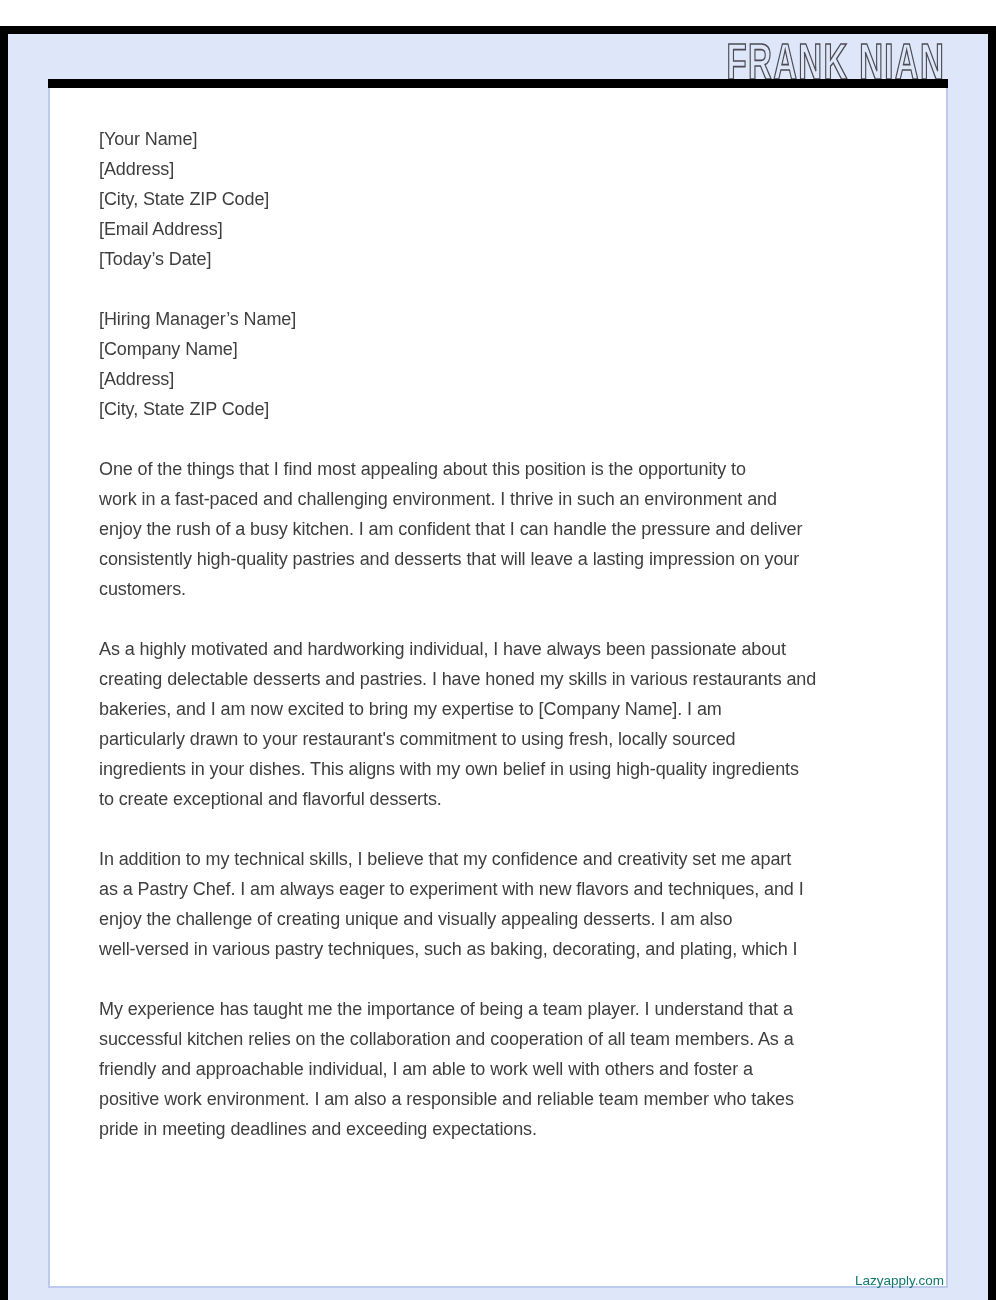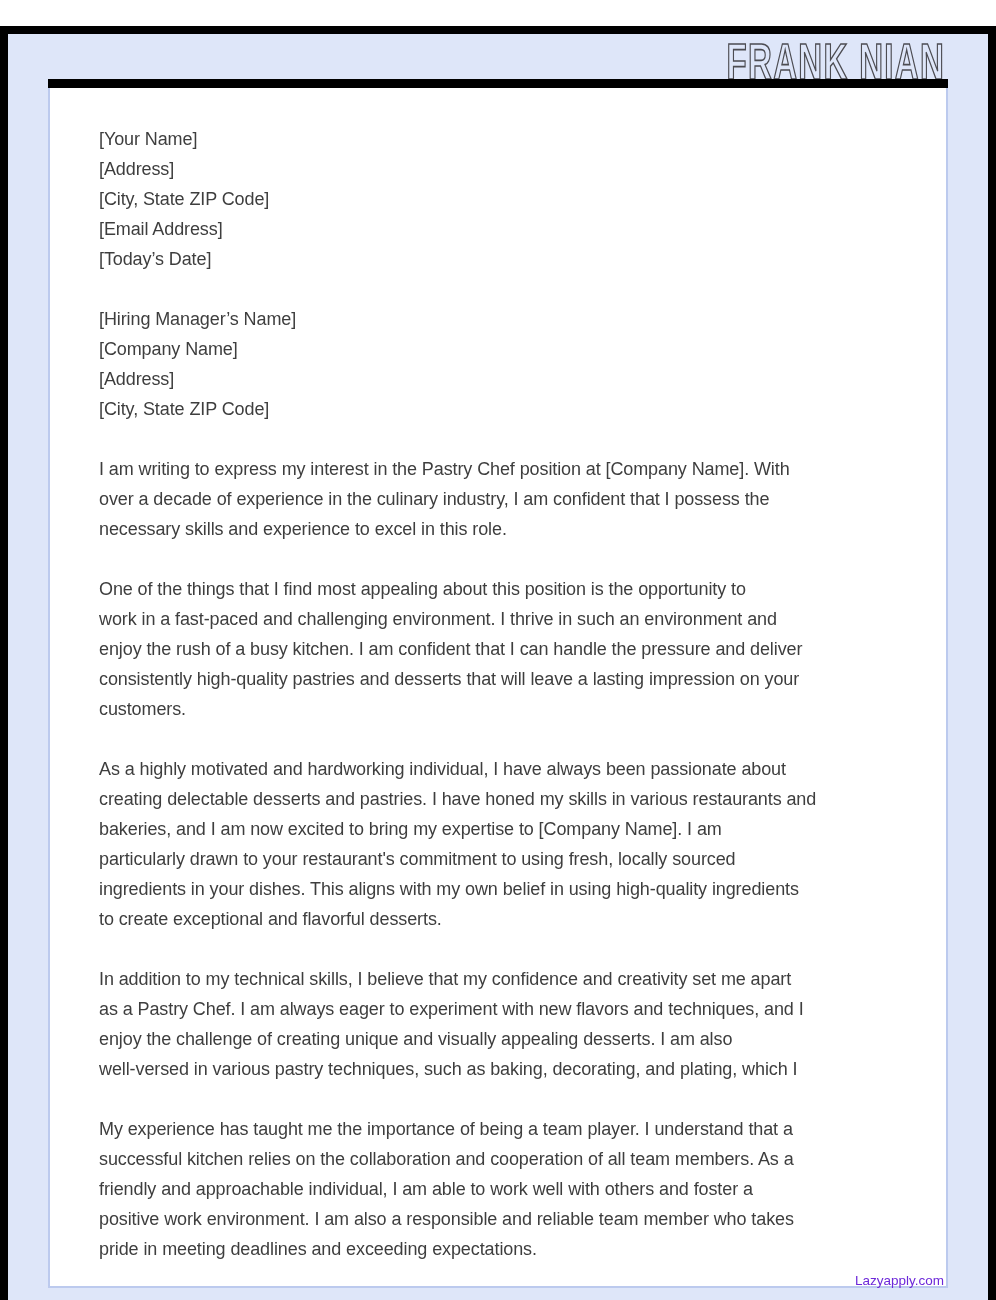--- a/index.html
+++ b/index.html
@@ -83,21 +83,21 @@
     white-space: pre-line;
     margin-bottom: 30px;
   }
 
   .watermark {
     position: absolute;
     top: 1239px;
     right: 44px;
     font-size: 13.5px;
     line-height: 16px;
-    color: #6d28d9;
+    color: #0f766e;
   }
 </style>
 </head>
 <body>
 
 <div class="canvas">
   <div class="inner">
 
     <div class="brand">FRANK NIAN</div>
 
@@ -111,23 +111,20 @@
 [City, State ZIP Code]
 [Email Address]
 [Today’s Date]</div>
 
       <div class="block">[Hiring Manager’s Name]
 [Company Name]
 [Address]
 [City, State ZIP Code]</div>
 
 
-      <div class="block">I am writing to express my interest in the Pastry Chef position at [Company Name]. With
-over a decade of experience in the culinary industry, I am confident that I possess the
-necessary skills and experience to excel in this role.</div>
 
       <div class="block">One of the things that I find most appealing about this position is the opportunity to
 work in a fast-paced and challenging environment. I thrive in such an environment and
 enjoy the rush of a busy kitchen. I am confident that I can handle the pressure and deliver
 consistently high-quality pastries and desserts that will leave a lasting impression on your
 customers.</div>
 
       <div class="block">As a highly motivated and hardworking individual, I have always been passionate about
 creating delectable desserts and pastries. I have honed my skills in various restaurants and
 bakeries, and I am now excited to bring my expertise to [Company Name]. I am

